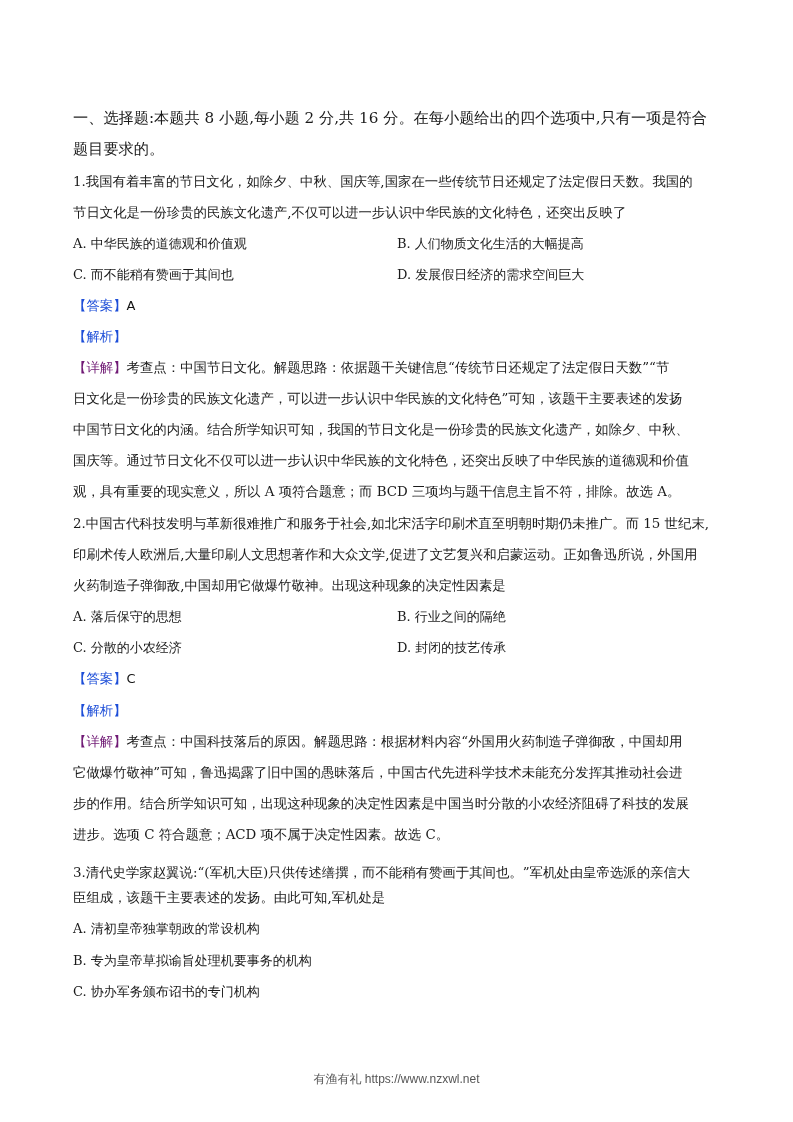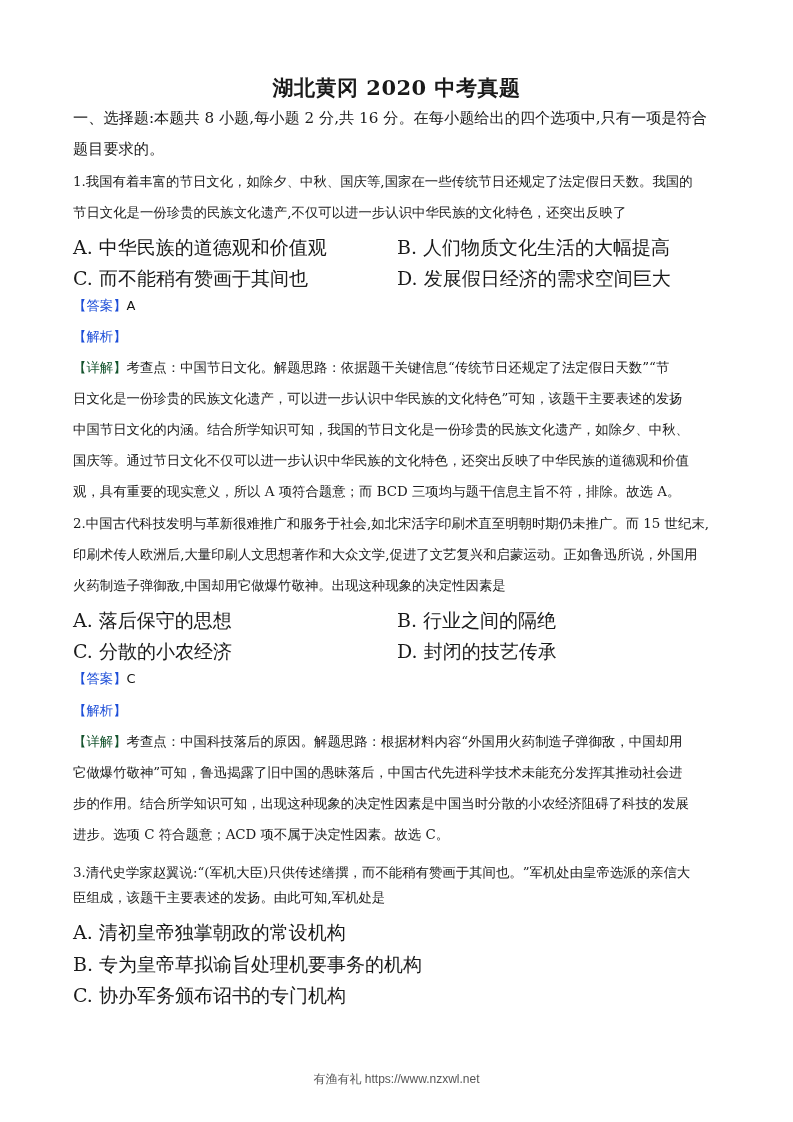--- a/index.html
+++ b/index.html
@@ -3,35 +3,34 @@
 <meta charset="utf-8">
 <style>
   html, body { margin: 0; padding: 0; background: #ffffff; }
   body { width: 793px; height: 1122px; position: relative; overflow: hidden;
          font-family: "DejaVu Serif", "Liberation Serif", serif; color: #1a1a1a; }
   .page { position: absolute; left: 0; top: 0; width: 793px; height: 1122px; }
   .title { position: absolute; top: 74px; left: 0; width: 793px; text-align: center;
            font-size: 21px; font-weight: bold; letter-spacing: 0.5px; }
   .line { position: absolute; left: 73px; white-space: nowrap; font-size: 13.4px; }
   .section { font-weight: normal; font-size: 15.2px; }
-  .opt { position: absolute; white-space: nowrap; font-size: 19px; }
+  .opt { position: absolute; white-space: nowrap; font-size: 13px; }
   .optA { left: 73px; }
   .optB { left: 397px; }
   .tag { color: #1d4ed8; }
   .ans { font-family: "DejaVu Sans", "Liberation Sans", sans-serif; font-size: 13px; color: #111; }
-  .detail-tag { color: #14532d; margin-top: 8px; }
+  .detail-tag { color: #701a75; margin-top: 8px; }
   .footer { position: absolute; top: 1071px; left: 0; width: 793px; text-align: center;
             font-family: Liberation Sans, sans-serif; font-size: 12px; color: #555; }
 </style>
 </head>
 <body>
 
 <div class="page">
 
-  <div class="title">湖北黄冈 2020 中考真题</div>
 
   <div class="line section" style="top:108px;">一、选择题:本题共 8 小题,每小题 2 分,共 16 分。在每小题给出的四个选项中,只有一项是符合</div>
   <div class="line section" style="top:139px;">题目要求的。</div>
 
   <div>
     <div class="line" style="top:173px;">1.我国有着丰富的节日文化，如除夕、中秋、国庆等,国家在一些传统节日还规定了法定假日天数。我国的</div>
     <div class="line" style="top:204px;">节日文化是一份珍贵的民族文化遗产,不仅可以进一步认识中华民族的文化特色，还突出反映了</div>
     <div class="opt optA" style="top:235px;">A.  中华民族的道德观和价值观</div>
     <div class="opt optB" style="top:235px;">B.  人们物质文化生活的大幅提高</div>
     <div class="opt optA" style="top:266px;">C.  而不能稍有赞画于其间也</div>

